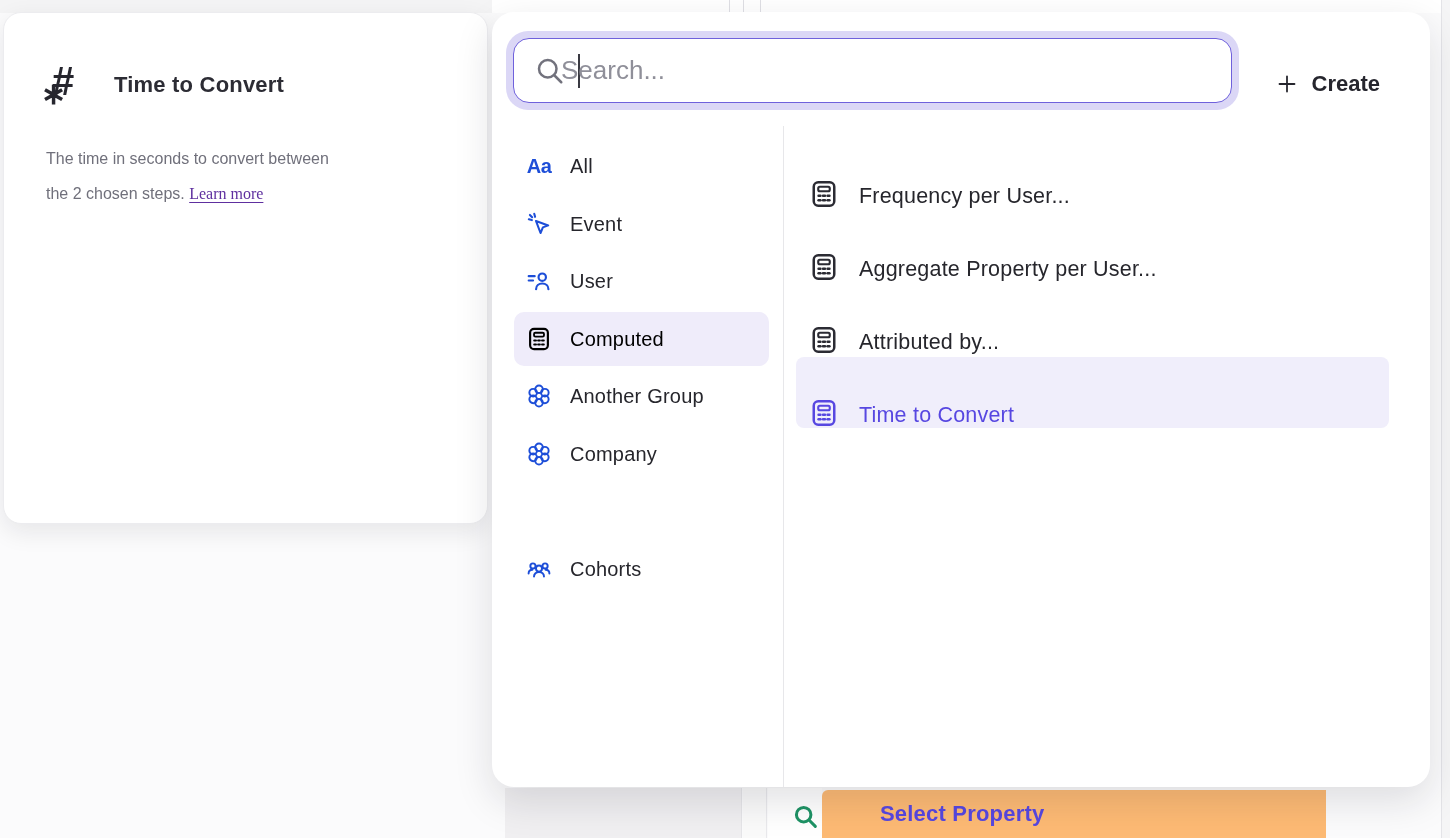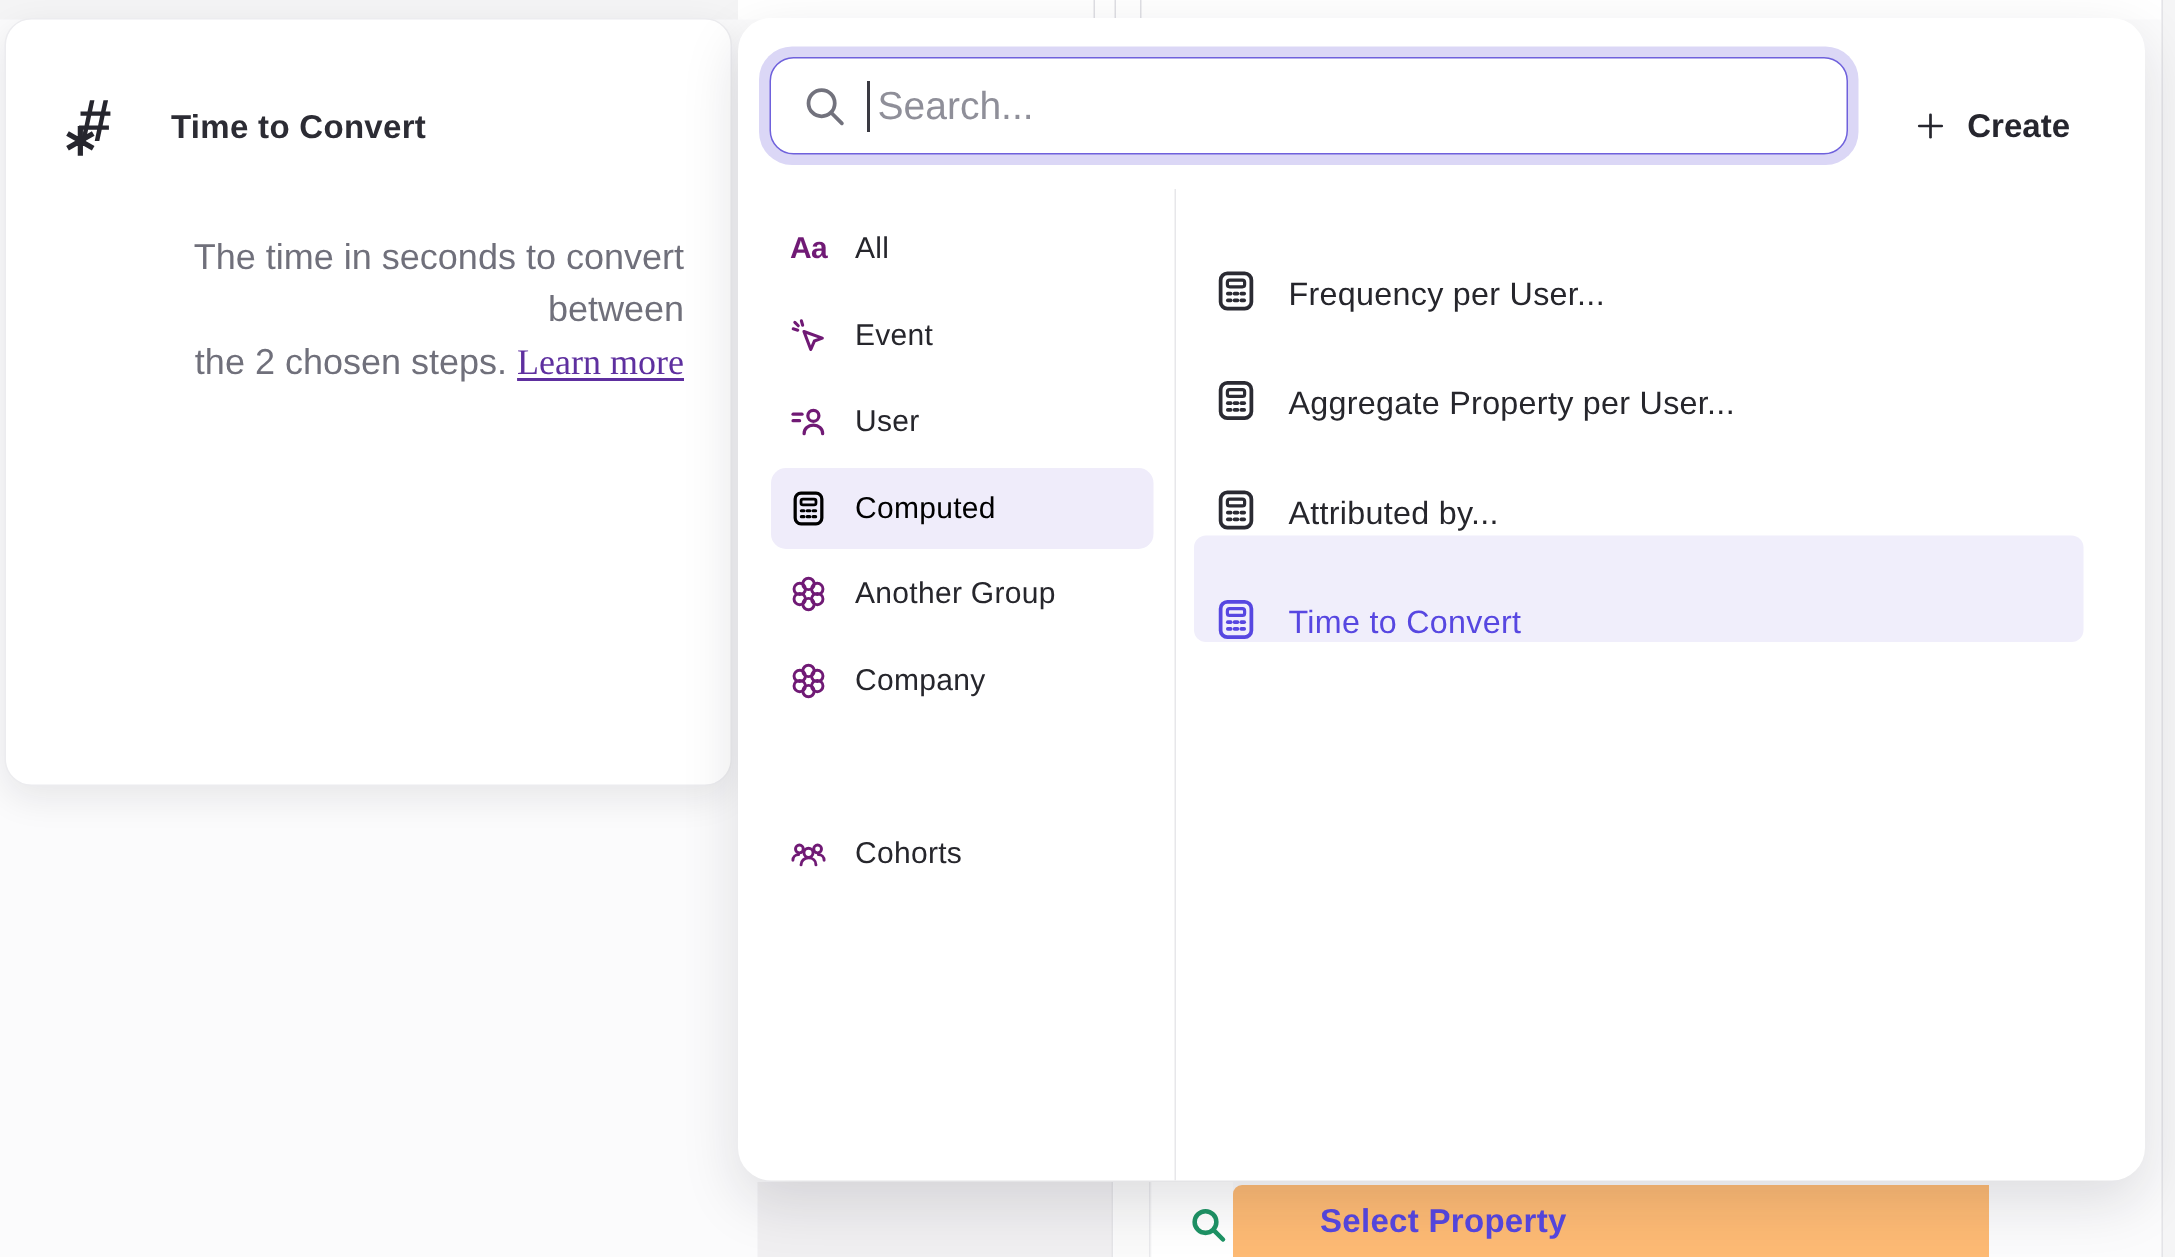--- a/index.html
+++ b/index.html
@@ -20,47 +20,47 @@
   .bottom-search-icon { position:absolute; left:792px; top:803px; width:28px; height:28px; color:#1e9365; }
 
   
   .tooltip-card { position:absolute; left:3px; top:12px; width:485px; height:512px; background:#ffffff;
     border:1px solid #ececef; border-radius:18px; box-shadow:0 8px 24px rgba(25,25,35,.09); }
   .tooltip-head { position:absolute; left:38px; top:48px; display:flex; align-items:center; }
   .hash-icon { position:relative; width:48px; height:48px; color:#26262e; }
   .hash-icon .hash { position:absolute; left:10px; top:-4px; font-size:40px; font-weight:700; line-height:48px; }
   .hash-icon .star { position:absolute; left:-1px; top:18px; font-size:30px; font-weight:700; line-height:30px; }
   .tooltip-title { margin-left:24px; font-size:22px; font-weight:700; color:#2c2c34; letter-spacing:.2px; }
-  .tooltip-desc { position:absolute; left:42px; top:141px; width:410px; font-size:24px; line-height:35px; color:#70707b;text-align:right; }
+  .tooltip-desc { position:absolute; left:42px; top:128px; width:410px; font-size:16px; line-height:35px; color:#70707b; }
   .tooltip-desc a { color:#5e2f9f; font-weight:500; text-decoration:underline; text-underline-offset:3px;font-family:Liberation Serif, serif; }
 
   
   .dropdown { position:absolute; left:492px; top:12px; width:938px; height:775px; background:#ffffff;
     border-radius:22px; box-shadow:0 14px 38px rgba(25,25,35,.13); }
   .col-divider { position:absolute; left:291px; top:114px; width:1px; height:661px; background:#e7e7ea; }
 
   
   .search-halo { position:absolute; left:14px; top:19px; width:733px; height:79px; background:#dbd7f6; border-radius:22px; }
   .search-box { position:absolute; left:7px; top:7px; width:719px; height:65px; background:#ffffff;
     border:1.6px solid #6f61dc; border-radius:16px; }
   .search-box input { position:absolute; left:0; top:0; width:100%; height:100%; border:none; outline:none; background:transparent;
-    padding-left:71px; font-family:"Liberation Sans", sans-serif; font-size:26px; color:#6d28d9; }
+    padding-left:47px; font-family:"Liberation Sans", sans-serif; font-size:26px; color:#6d28d9; }
   .search-box input::placeholder { color:#8f8f99; opacity:1; }
   .search-mag { position:absolute; left:21px; top:17px; width:30px; height:30px; color:#72727d; }
   .caret { position:absolute; left:64px; top:15px; width:2px; height:34px; background:#3a3a42; }
 
   
   .create-btn { position:absolute; right:36px; top:44px; height:56px; display:flex; align-items:center; gap:13px;
     padding:0 14px; cursor:pointer; border-radius:10px; }
   .create-btn .plus { width:24px; height:24px; color:#26262e; }
   .create-btn .txt { font-size:22px; font-weight:700; color:#26262e; }
 
   
   .cat-row { position:absolute; left:22px; width:255px; height:54px; border-radius:10px; display:flex; align-items:center; color:#26262c; cursor:pointer; }
-  .cat-row .ic { width:26px; height:26px; margin-left:12px; flex:0 0 26px; display:flex; align-items:center; justify-content:center; color:#701a75; }
+  .cat-row .ic { width:26px; height:26px; margin-left:12px; flex:0 0 26px; display:flex; align-items:center; justify-content:center; color:#1d4ed8; }
   .cat-row .lbl { margin-left:18px; font-size:20px; font-weight:500; letter-spacing:.2px; }
   .cat-row.selected { background:#efecfa; }
   .cat-row.selected .ic, .cat-row.selected .lbl { color:#000000; }
   .aa-glyph { font-size:20px; font-weight:600; letter-spacing:-0.5px; }
 
   
   .res-row { position:absolute; left:304px; width:593px; height:71px; border-radius:8px; display:flex; align-items:flex-end; color:#26262c; cursor:pointer; }
   .res-row .ic { width:30px; height:30px; margin-left:13px; flex:0 0 30px; color:#2b2b33; }
   .res-row .lbl { margin-left:20px; font-size:21.5px; font-weight:500; letter-spacing:.2px; }
   .res-row.highlighted { background:#f0eefb; }

